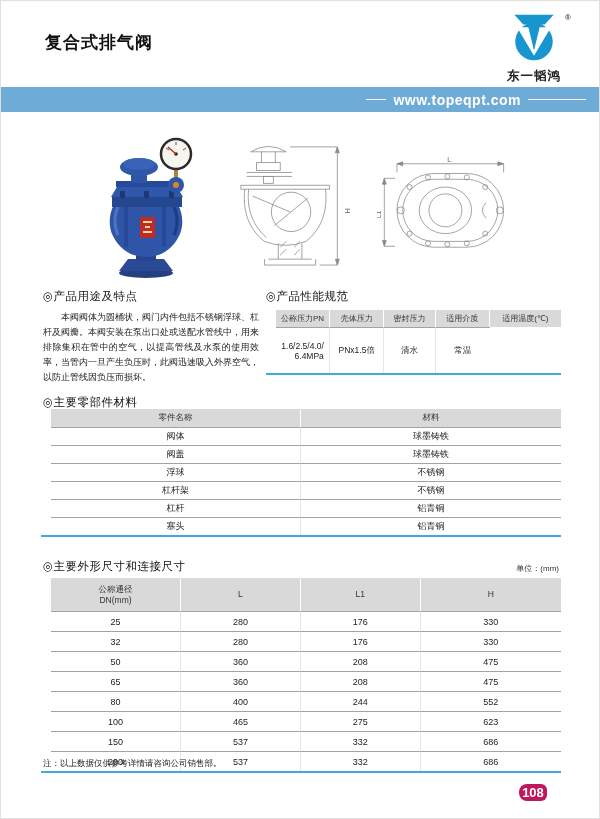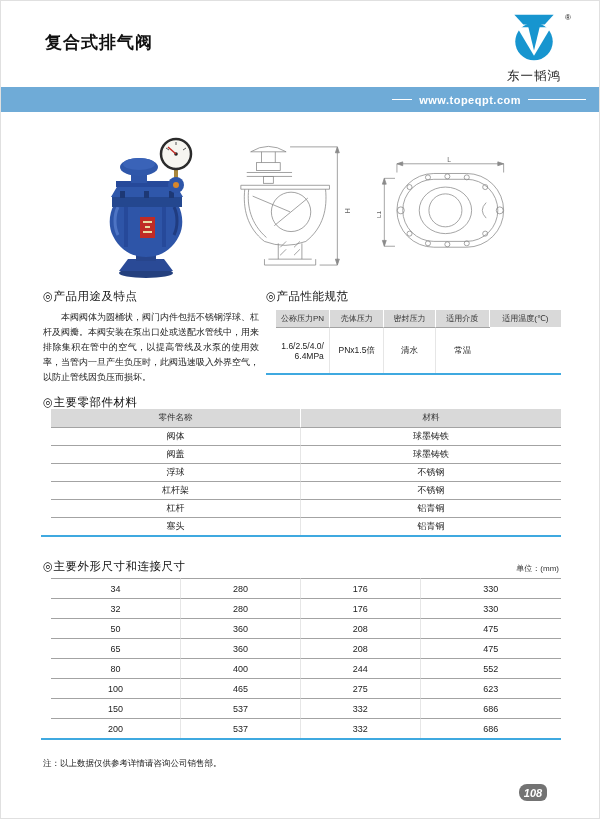--- a/index.html
+++ b/index.html
@@ -8,29 +8,29 @@
     position:relative; width:600px; height:819px; background:#fff;
     font-family:"Liberation Sans","DejaVu Sans",sans-serif; color:#222;
     border:1px solid #e0e0e0; overflow:hidden;
   }
   .abs { position:absolute; }
 
   
   .doc-title { left:44px; top:30px; font-size:17px; font-weight:bold; color:#111; letter-spacing:1px; }
   .logo-wrap { left:487px; top:12px; width:92px; text-align:center; }
   .logo-reg { position:absolute; right:9px; top:0; font-size:8px; color:#111; }
-  .logo-text { margin-top:1px; font-size:12.5px; font-weight:normal; color:#222; letter-spacing:1px; }
+  .logo-text { margin-top:1px; font-size:12.5px; font-weight:bold; color:#222; letter-spacing:1px; }
 
   
   .banner { left:0; top:86px; width:600px; height:25px; background:#6fabd7;
             display:flex; align-items:center; justify-content:flex-end; }
   .banner .rule { height:1px; background:#fff; }
   .rule-left { width:20px; }
   .rule-right { width:58px; margin-right:15px; }
-  .banner-url { color:#fff; font-size:11px; font-weight:bold; letter-spacing:0.5px; padding:0 7px; }
+  .banner-url { color:#fff; font-size:14px; font-weight:bold; letter-spacing:0.5px; padding:0 7px; }
 
   
   .img-box { background:#fff; }
 
   
   .sec-heading { font-size:11.5px; font-weight:normal; color:#111; letter-spacing:0.5px; }
 
   
   .usage-col { left:42px; top:288px; width:216px; }
   .usage-text { margin-top:6px; font-size:9px; line-height:15px; text-align:justify; text-indent:18px; color:#222; }
@@ -63,23 +63,23 @@
   
   .dim-heading { left:42px; top:558px; }
   .dim-unit { right:40px; top:562px; font-size:8px; color:#333; }
   .dim-table { left:40px; top:577px; width:520px; }
   .dim-table .tr { grid-template-columns:25.5% 23.5% 23.5% 27.5%; }
   .dim-table .th { height:33px; font-size:8.5px; line-height:11px; }
   .dim-table .td { height:20px; }
 
   .note { left:42px; top:757px; font-size:8.5px; color:#222; }
 
-  .page-badge { left:518px; top:783px; width:28px; height:17px; background:#737373;
-                border-radius:8px 6px 6px 8px; color:#fff; font-size:11px; font-weight:bold;
-                display:flex; align-items:center; justify-content:center;font-style:italic; }
+  .page-badge { left:518px; top:783px; width:28px; height:17px; background:#be185d;
+                border-radius:8px 6px 6px 8px; color:#fff; font-size:13px; font-weight:bold;
+                display:flex; align-items:center; justify-content:center; }
 
   svg text { font-family:"Liberation Sans","DejaVu Sans",sans-serif; }
 </style>
 </head>
 <body>
 
 <div class="abs doc-title">复合式排气阀</div>
 
 <div class="abs logo-wrap">
   <svg width="64" height="50" viewBox="0 0 64 56">
@@ -278,21 +278,28 @@
   <div class="tr">
     <div class="td">塞头</div>
     <div class="td">铝青铜</div>
   </div>
 </div>
 
 <div class="abs sec-heading dim-heading">◎主要外形尺寸和连接尺寸</div>
 <div class="abs dim-unit">单位：(mm)</div>
 <div class="abs tbl dim-table">
   <div class="tr">
-    <div class="td">34</div>
+    <div class="th preline">公称通径
+DN(mm)</div>
+    <div class="th">L</div>
+    <div class="th">L1</div>
+    <div class="th">H</div>
+  </div>
+  <div class="tr">
+    <div class="td">25</div>
     <div class="td">280</div>
     <div class="td">176</div>
     <div class="td">330</div>
   </div>
   <div class="tr">
     <div class="td">32</div>
     <div class="td">280</div>
     <div class="td">176</div>
     <div class="td">330</div>
   </div>

